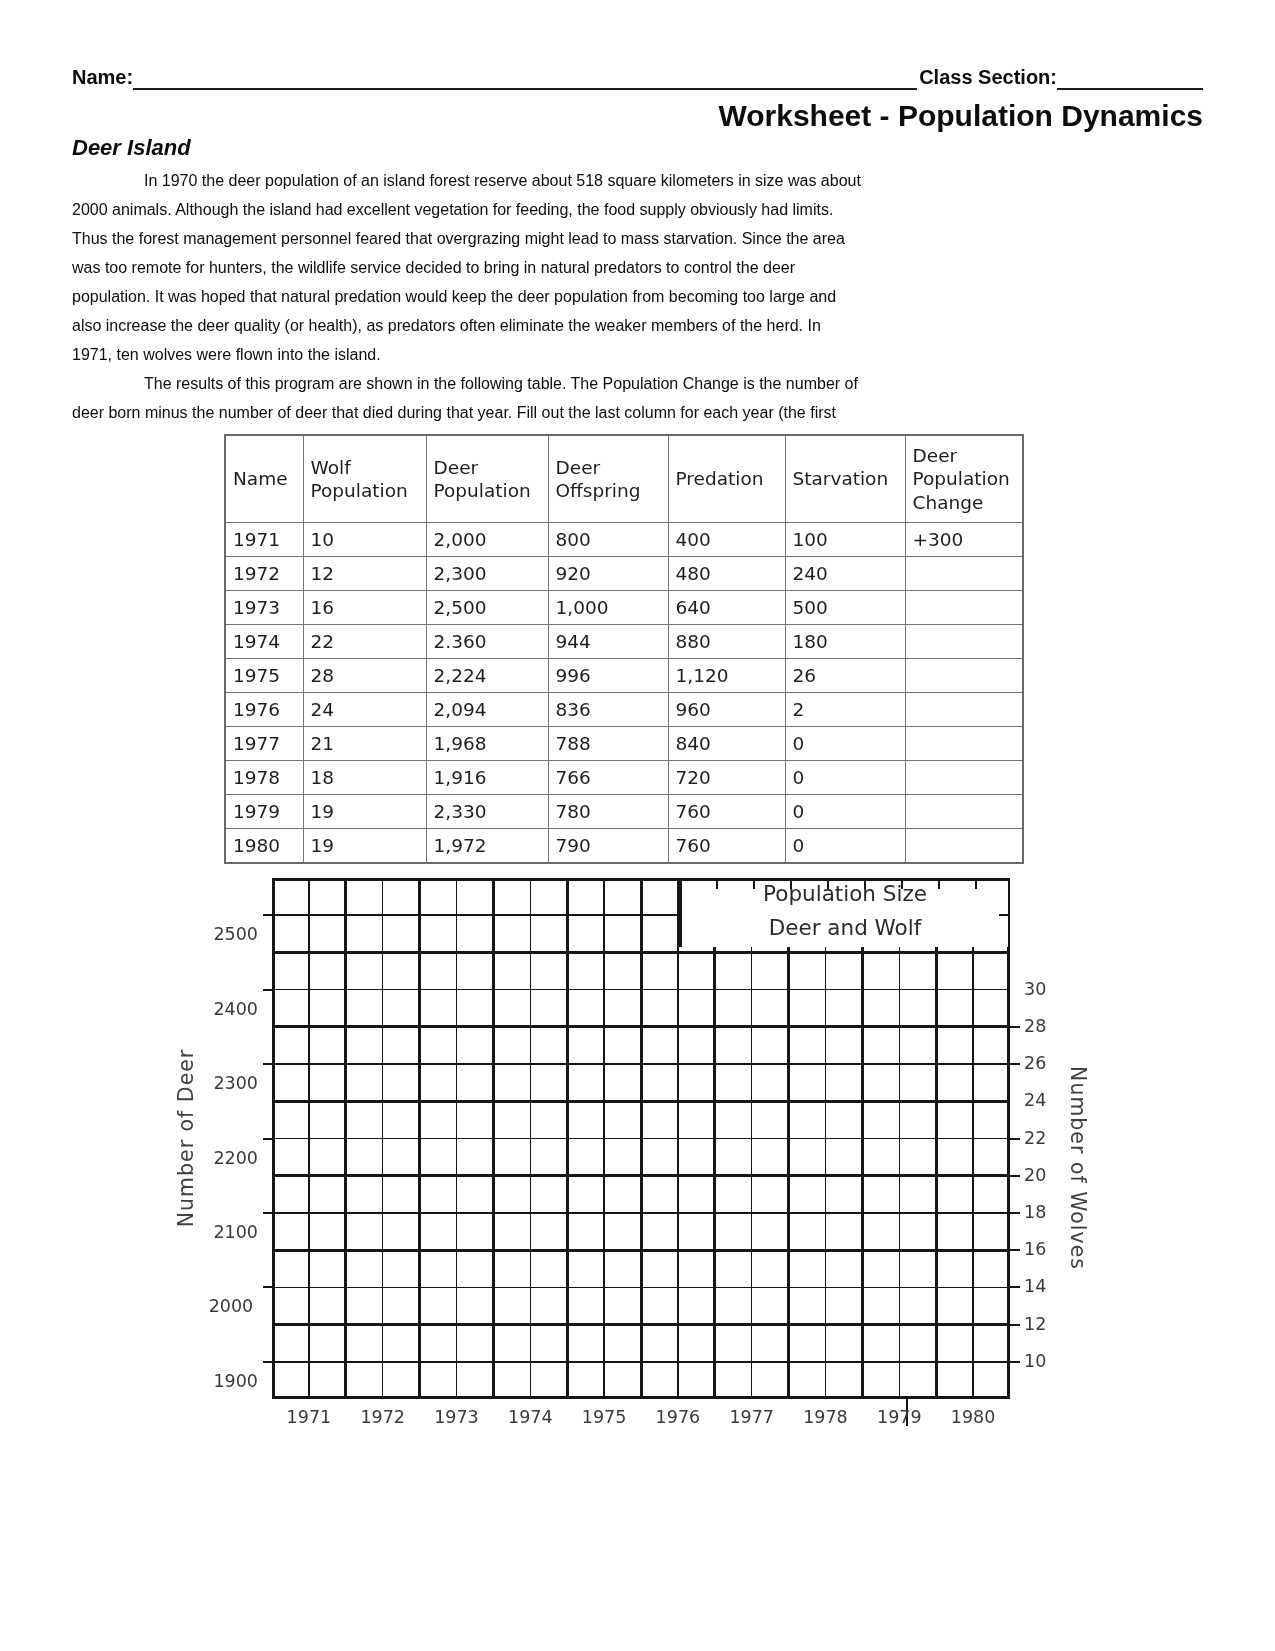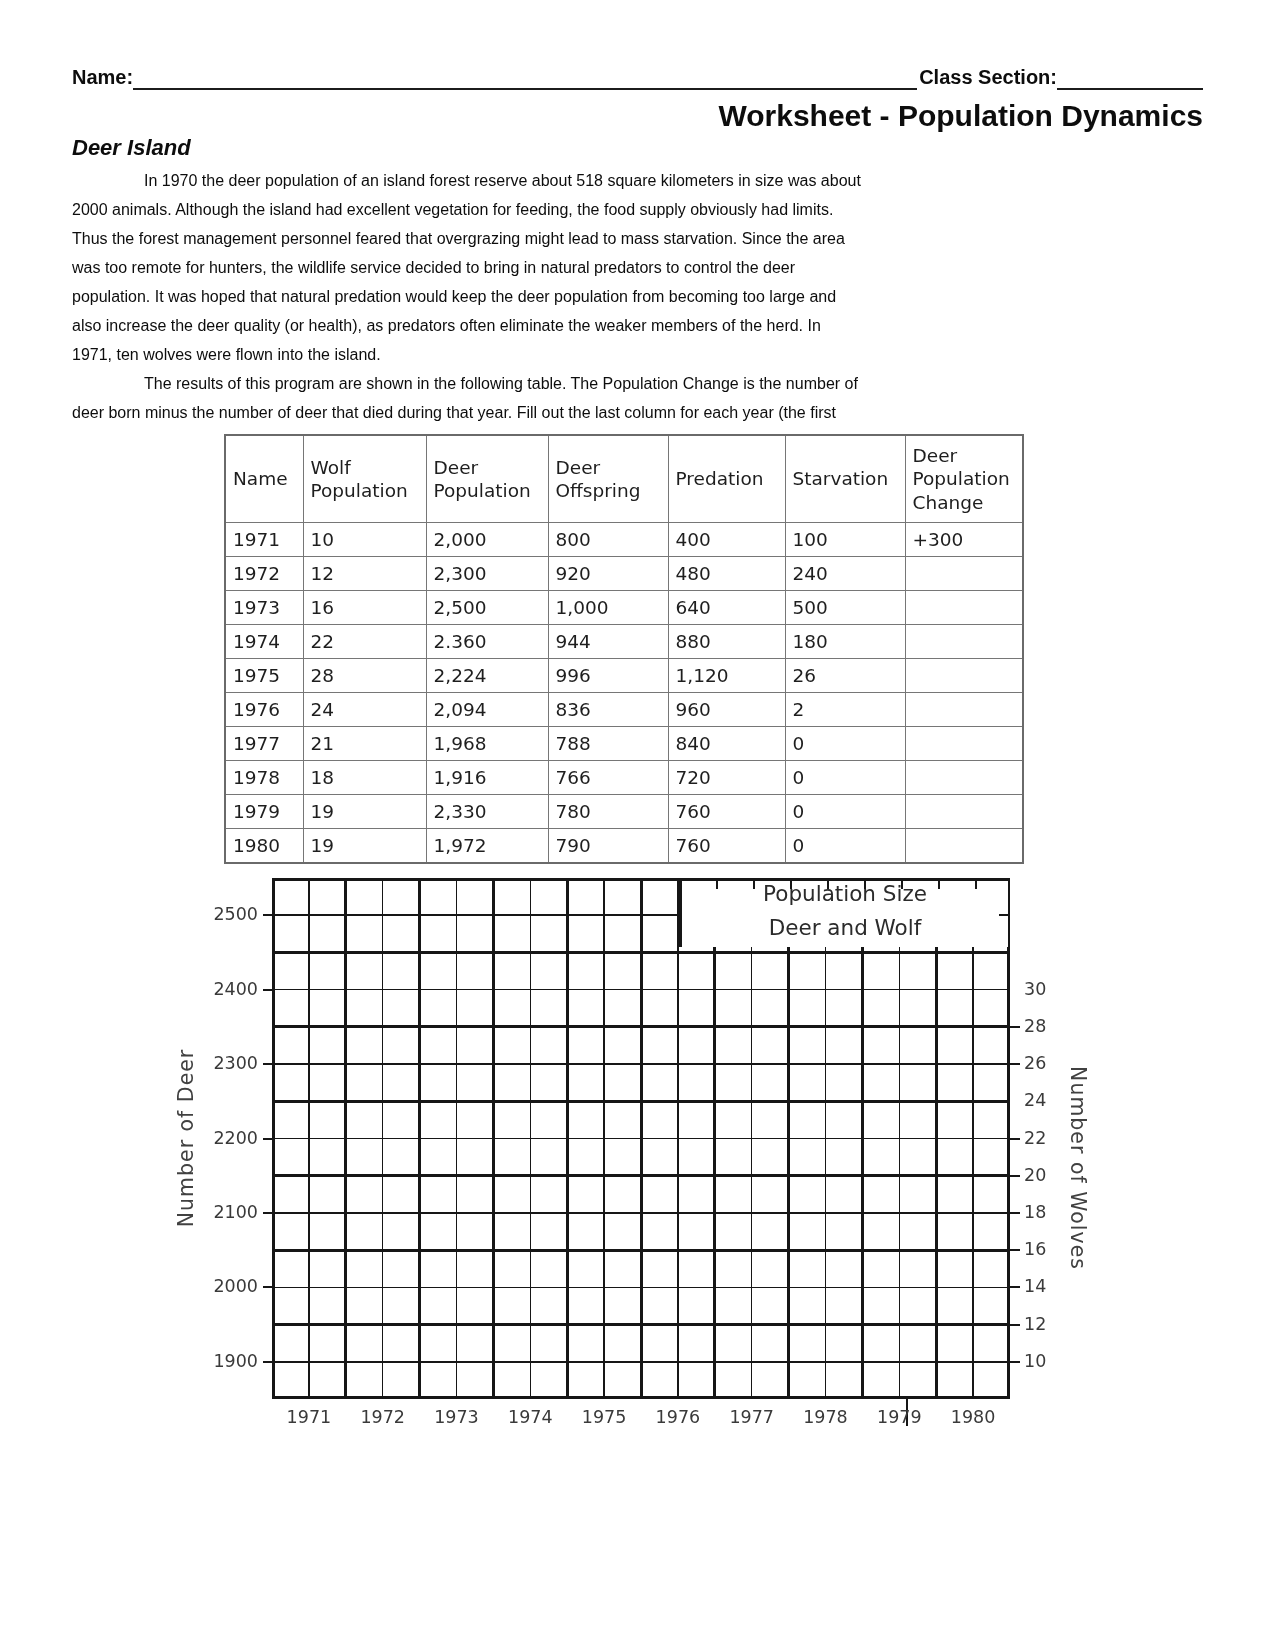--- a/index.html
+++ b/index.html
@@ -46,21 +46,21 @@
   table.data tbody td{height:31px;}
   .q-para{margin-top:12px;}
   
   .graph-area{position:relative;height:610px;margin-top:2px;
     font-family:"DejaVu Sans",sans-serif;color:#3a3a3a;}
   .grid{position:absolute;left:200px;top:12px;width:738px;height:521px;background:#fff;}
   .hline,.vline,.tickmark{position:absolute;background:#161616;}
   .hline{left:0;width:100%;}
   .vline{top:0;height:100%;}
   .axis-num{position:absolute;font-size:17.5px;color:#3a3a3a;line-height:21px;}
-  .axis-num.left{width:54px;text-align:right;}
+  .axis-num.left{width:54px;text-align:right;margin-top:20px;}
   .title-box{
     position:absolute;left:407px;top:3px;width:326px;height:66px;
     background:#ffffff;border-left:3px solid #161616;z-index:5;
   }
   .title-box .ttl{
     text-align:center;font-size:21.5px;line-height:26px;color:#2b2b2b;
     margin-top:8px;white-space:nowrap;
   }
   .year-label{position:absolute;width:76px;text-align:center;font-size:17.5px;color:#3a3a3a;}
   .axis-title{
@@ -271,21 +271,21 @@
         <div class="axis-num left" style="left: -68px; top: 26.2143px;">2500</div>
         <div class="tickmark" style="left: -9px; top: 110.643px; width: 9px; height: 2px;"></div>
         <div class="axis-num left" style="left: -68px; top: 100.643px;">2400</div>
         <div class="tickmark" style="left: -9px; top: 185.071px; width: 9px; height: 2px;"></div>
         <div class="axis-num left" style="left: -68px; top: 175.071px;">2300</div>
         <div class="tickmark" style="left: -9px; top: 259.5px; width: 9px; height: 2px;"></div>
         <div class="axis-num left" style="left: -68px; top: 249.5px;">2200</div>
         <div class="tickmark" style="left: -9px; top: 333.929px; width: 9px; height: 2px;"></div>
         <div class="axis-num left" style="left: -68px; top: 323.929px;">2100</div>
         <div class="tickmark" style="left: -9px; top: 408.357px; width: 9px; height: 2px;"></div>
-        <div class="axis-num left" style="left: -68px; top: 398.357px;">2000</div>
+        <div class="axis-num left" style="left: -68px; top: 398.357px; text-align: center;">2000</div>
         <div class="tickmark" style="left: -9px; top: 482.786px; width: 9px; height: 2px;"></div>
         <div class="axis-num left" style="left: -68px; top: 472.786px;">1900</div>
         <div class="axis-num" style="left: 752px; top: 100.643px;">30</div>
         <div class="tickmark" style="left: 738px; top: 147.857px; width: 10px; height: 2px;"></div>
         <div class="axis-num" style="left: 752px; top: 137.857px;">28</div>
         <div class="tickmark" style="left: 738px; top: 185.071px; width: 10px; height: 2px;"></div>
         <div class="axis-num" style="left: 752px; top: 175.071px;">26</div>
         <div class="axis-num" style="left: 752px; top: 212.286px;">24</div>
         <div class="tickmark" style="left: 738px; top: 259.5px; width: 10px; height: 2px;"></div>
         <div class="axis-num" style="left: 752px; top: 249.5px;">22</div>

